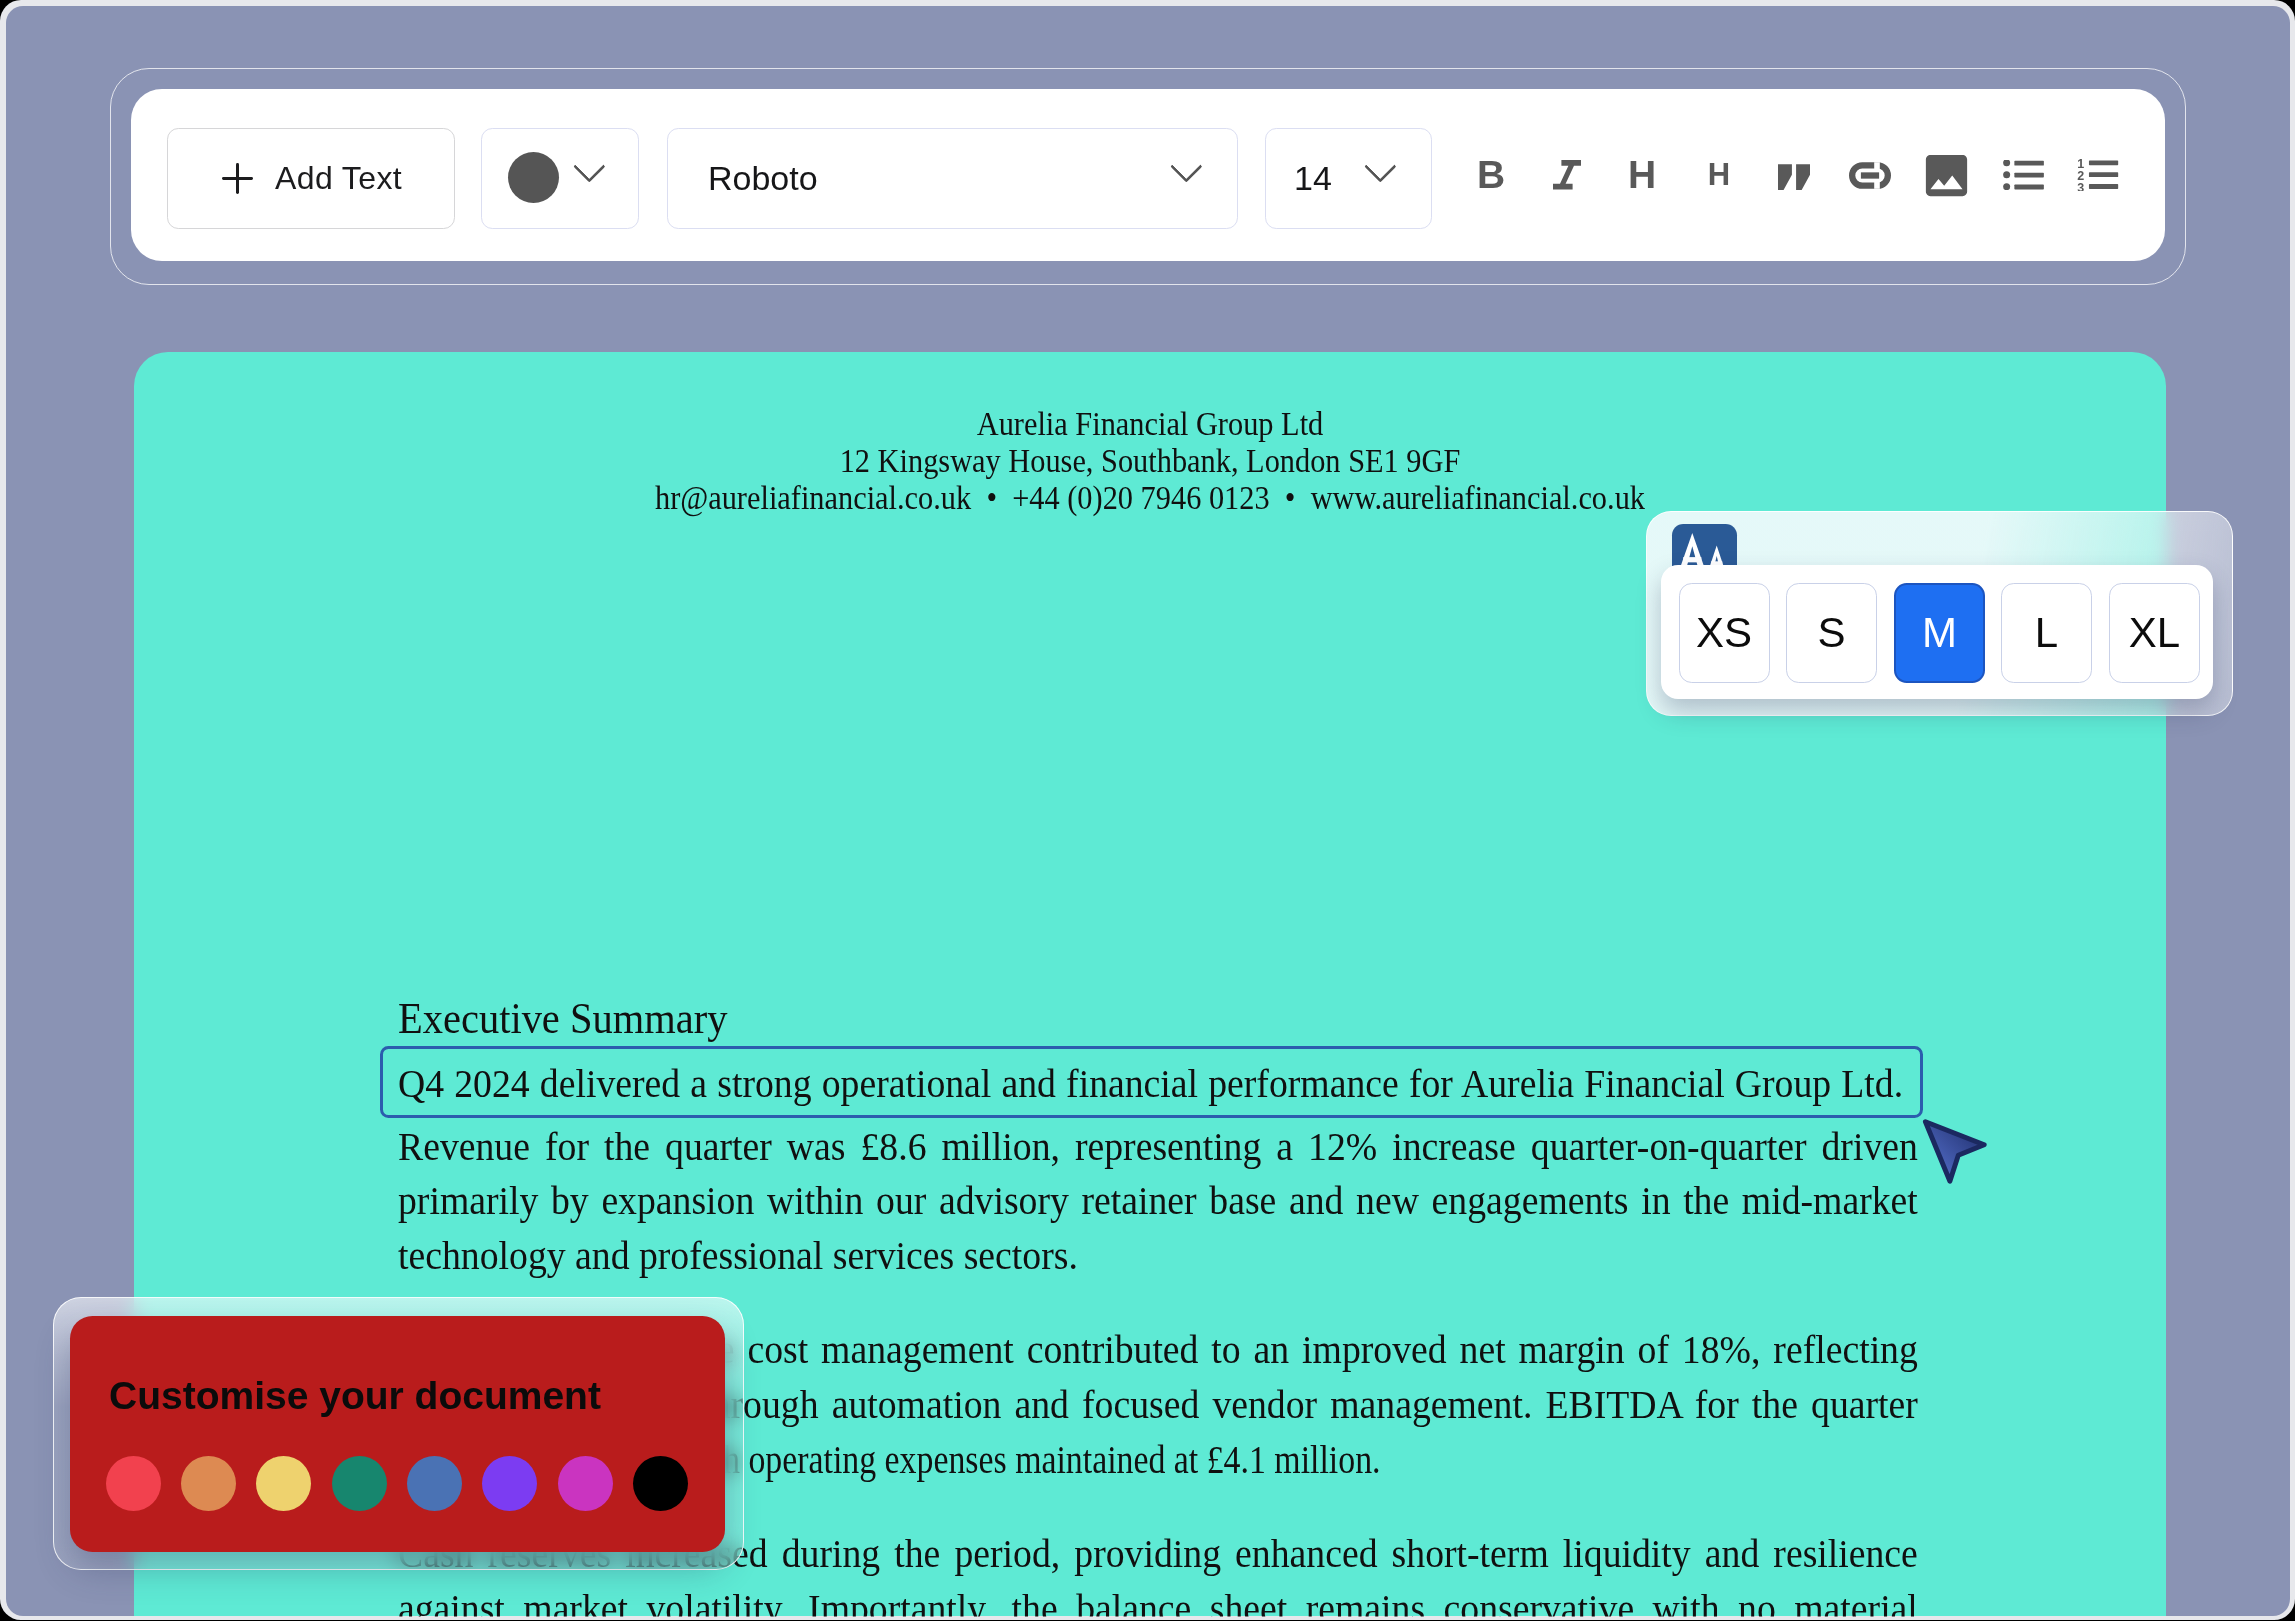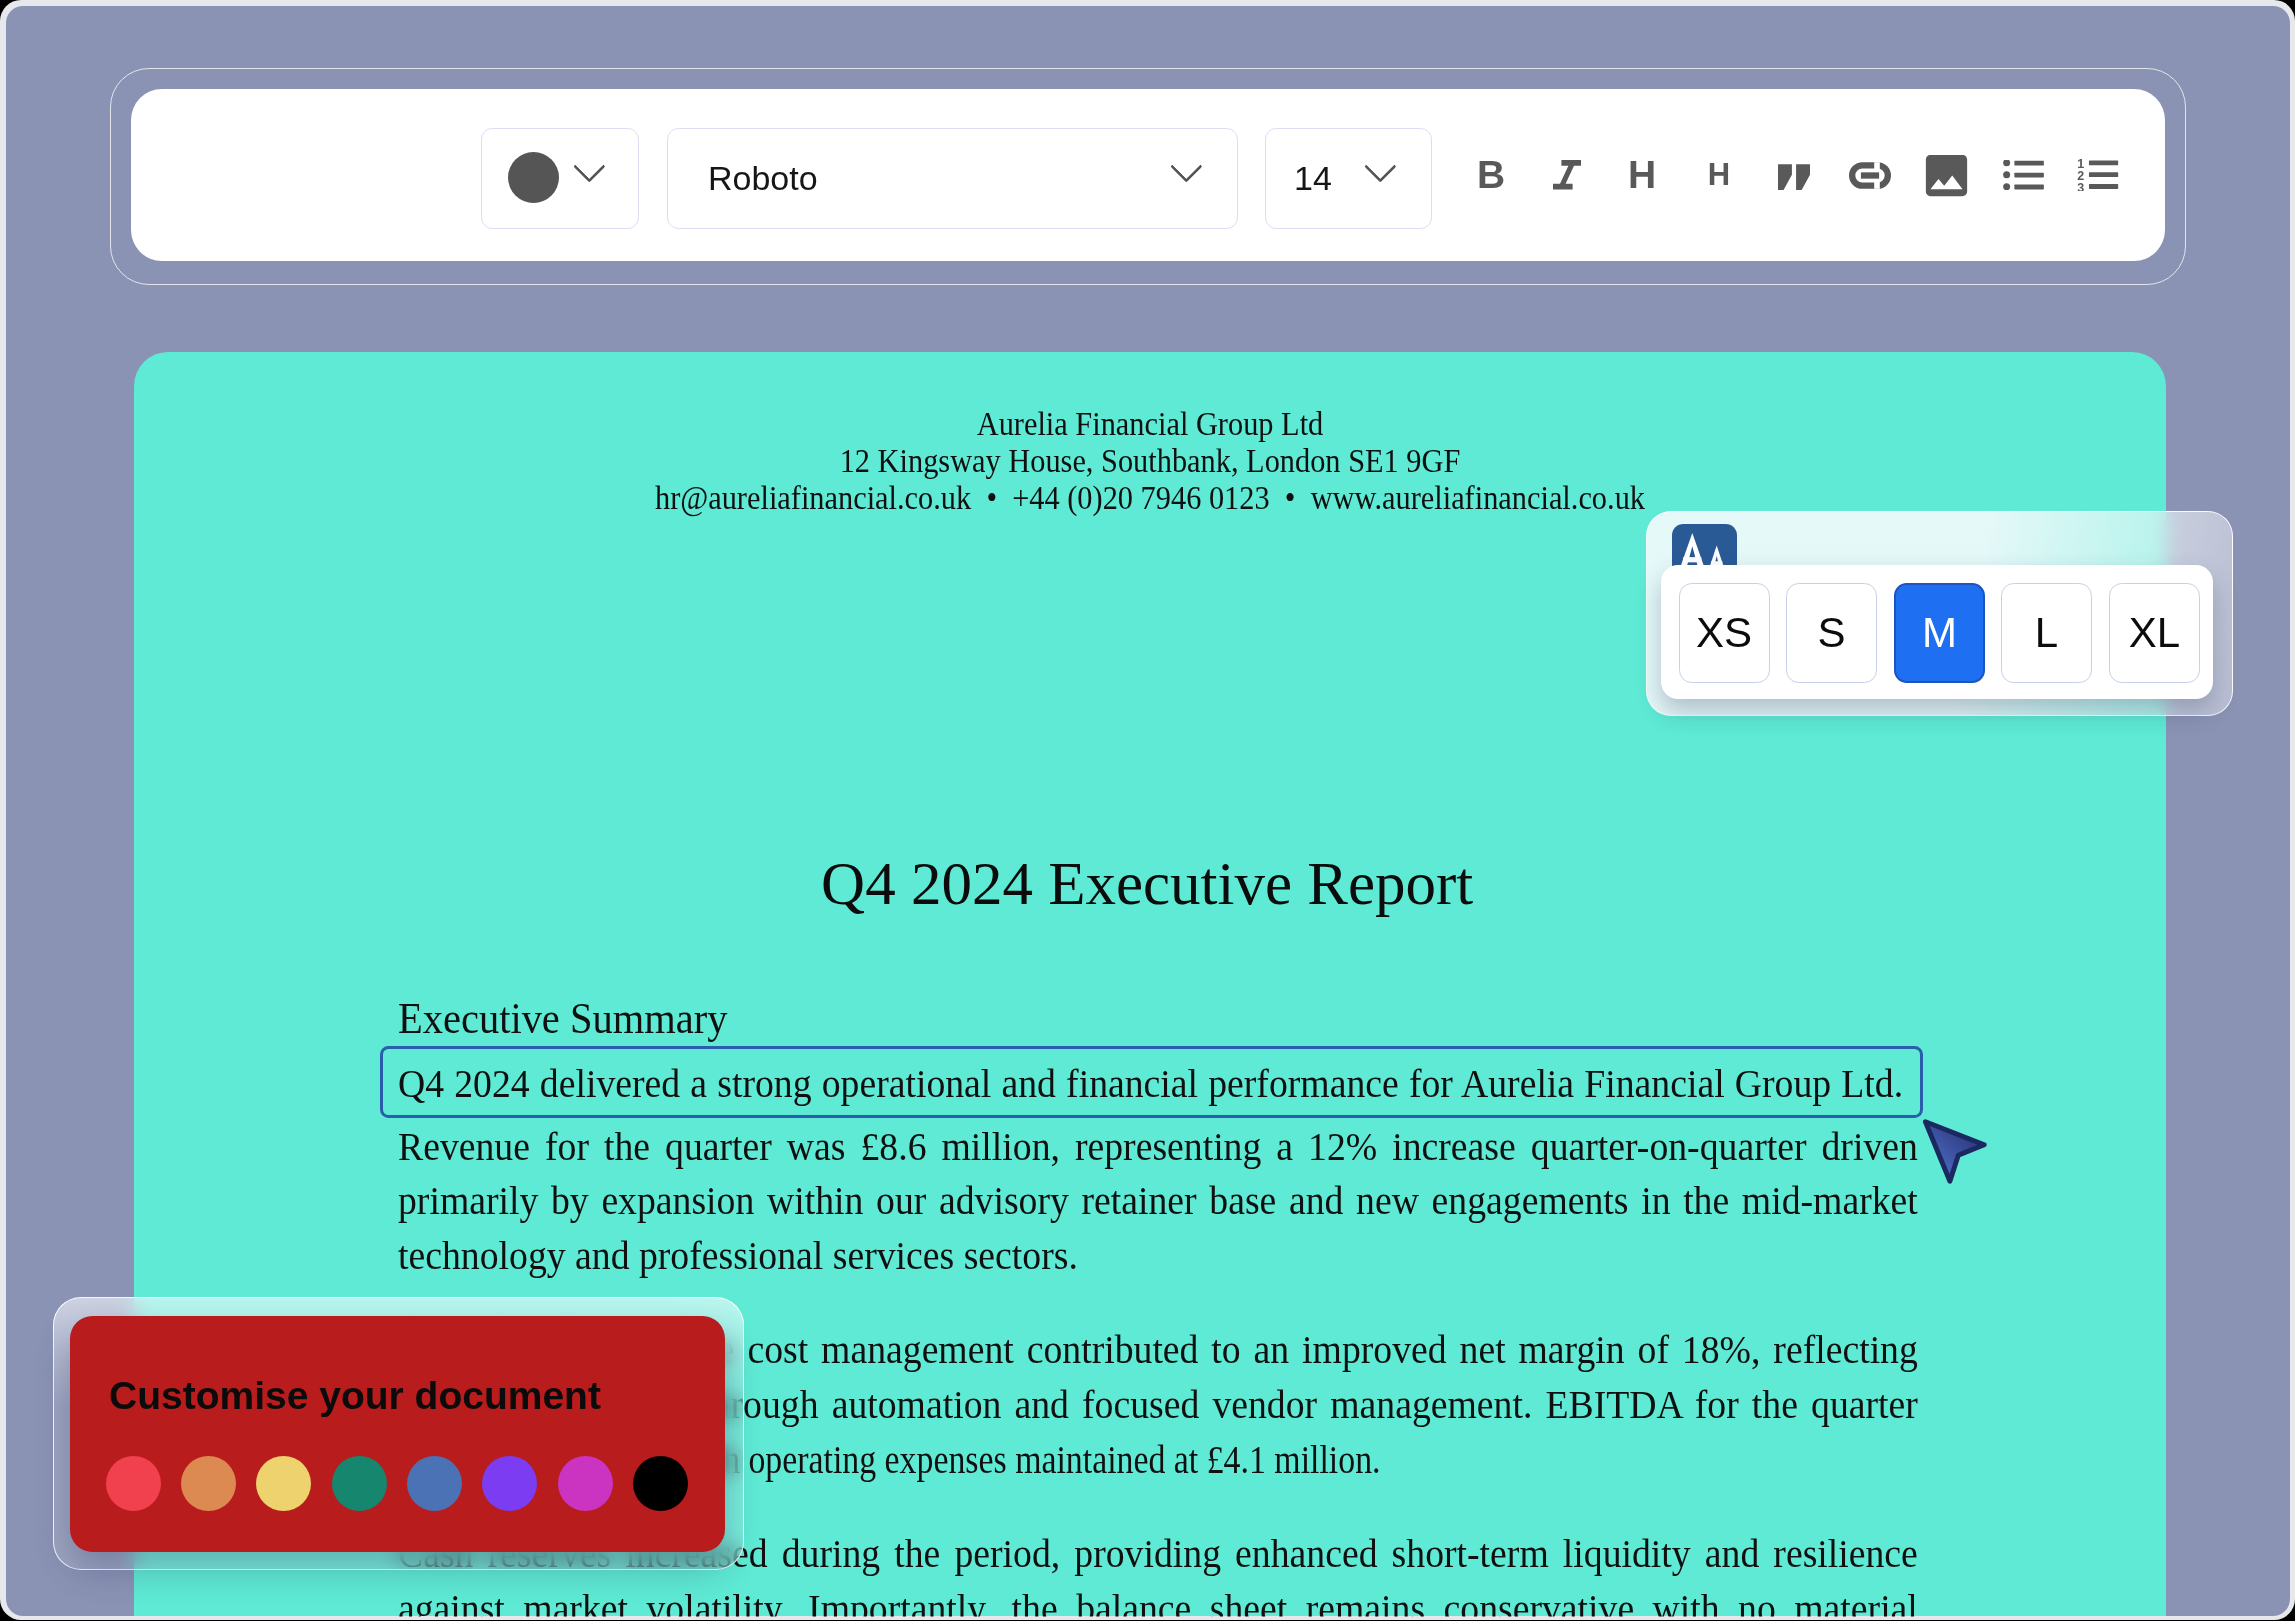--- a/index.html
+++ b/index.html
@@ -48,20 +48,24 @@
 #cupanel{left:70px;top:1316px;width:655px;height:236px;background:#b91c1c;border-radius:22.5px;box-shadow:0 17px 34px rgba(40,50,90,.30)}
 #cutitle{position:absolute;left:39px;top:58px;font-size:39px;font-weight:700;color:#0b0b0b;letter-spacing:0}
 .dot{position:absolute;top:140px;width:55px;height:55px;border-radius:50%}
 </style></head>
 <body>
 <div id="stage">
 <div class="abs" id="frame"></div>
 <div class="abs" id="bg"></div>
 <div class="abs" id="tb-outline"></div>
 <div class="abs" id="toolbar">
+  <div class="btn" id="b-add">
+        <div class="plus"></div>
+        <div class="addtxt">Add Text</div>
+      </div>
   <div class="btn" id="b-color">
         <div class="circ"></div>
         <div class="chev" id="c1"></div>
       </div>
   <div class="btn" id="b-font">
         <div class="ddtxt" style="left:40px">Roboto</div>
         <div class="chev" id="c2"></div>
       </div>
   <div class="btn" id="b-size">
         <div class="ddtxt" style="left:28px">14</div>
@@ -113,21 +117,20 @@
             <text x="0" y="47" fill="#595959" font-family="Liberation Sans" font-size="18" font-weight="bold">3</text>
             <rect x="17" y="2" width="42" height="7" rx="1"></rect>
             <rect x="17" y="19" width="42" height="7" rx="1"></rect>
             <rect x="17" y="36" width="42" height="7" rx="1"></rect>
           </g>
         </svg>
       </div>
 </div>
 <div class="abs" id="page">
   <div class="hdr" style="top:54px">Aurelia Financial Group Ltd<br>12 Kingsway House, Southbank, London SE1 9GF<br>hr@aureliafinancial.co.uk • +44 (0)20 7946 0123 • www.aureliafinancial.co.uk</div>
-  <div id="title" style="top:497px;transform:translateX(-2.8px)">Q4 2024 Executive Report</div>
 </div>
 <div class="abs" id="doctext" style="left:2px;top:0;width:2257px;height:1622px;clip-path:inset(352px 130px 5.6px 134px round 34px 34px 0 0)">
 <div class="abs bline" style="left:396px;top:991px;font-size:44px;transform:scaleX(.92);transform-origin:0 50%">Executive Summary</div>
 <div class="abs bline just" style="left:396px;top:1056px;width:1636px">Q4 2024 delivered a strong operational and financial performance for Aurelia Financial Group Ltd.</div>
 <div class="abs bline just" style="left:396px;top:1119px">Revenue for the quarter was £8.6 million, representing a 12% increase quarter-on-quarter driven</div>
 <div class="abs bline just" style="left:396px;top:1173px">primarily by expansion within our advisory retainer base and new engagements in the mid-market</div>
 <div class="abs bline" style="left:396px;top:1228px;transform:scaleX(.92);transform-origin:0 50%">technology and professional services sectors.</div>
 <div class="abs bline just" style="left:396px;top:1322px">Disciplined, proactive cost management contributed to an improved net margin of 18%, reflecting</div>
 <div class="abs bline just" style="left:396px;top:1377px">gains we delivered through automation and focused vendor management. EBITDA for the quarter</div>
 <div class="abs bline" style="left:396px;top:1432px;transform:scaleX(.8249);transform-origin:0 50%">rose to £1.6 million, with operating expenses maintained at £4.1 million.</div>

